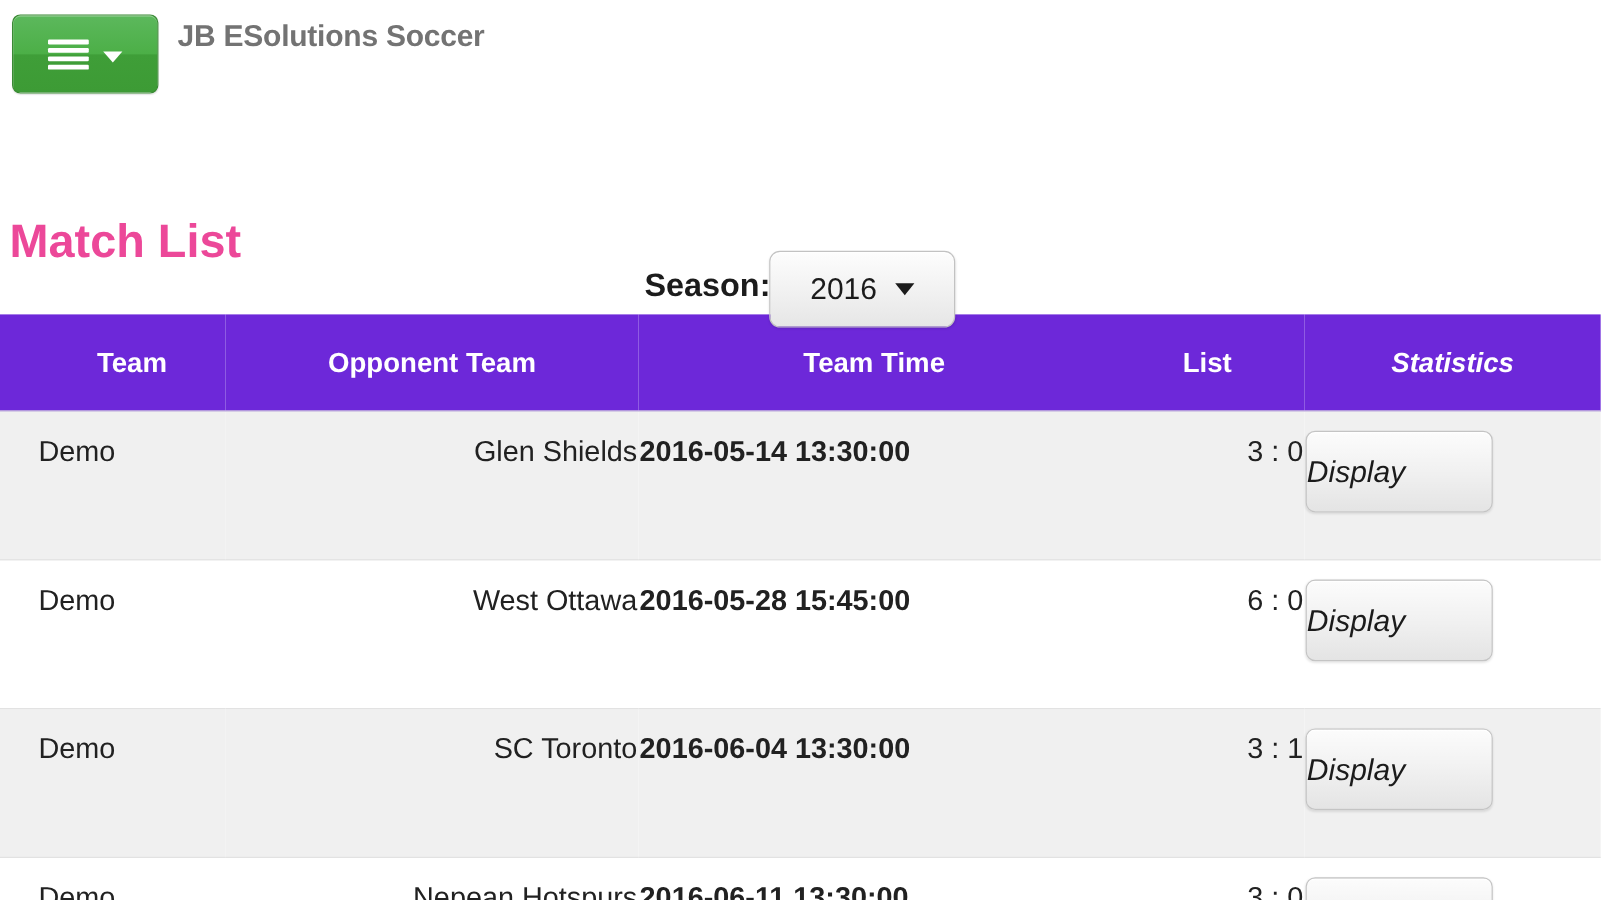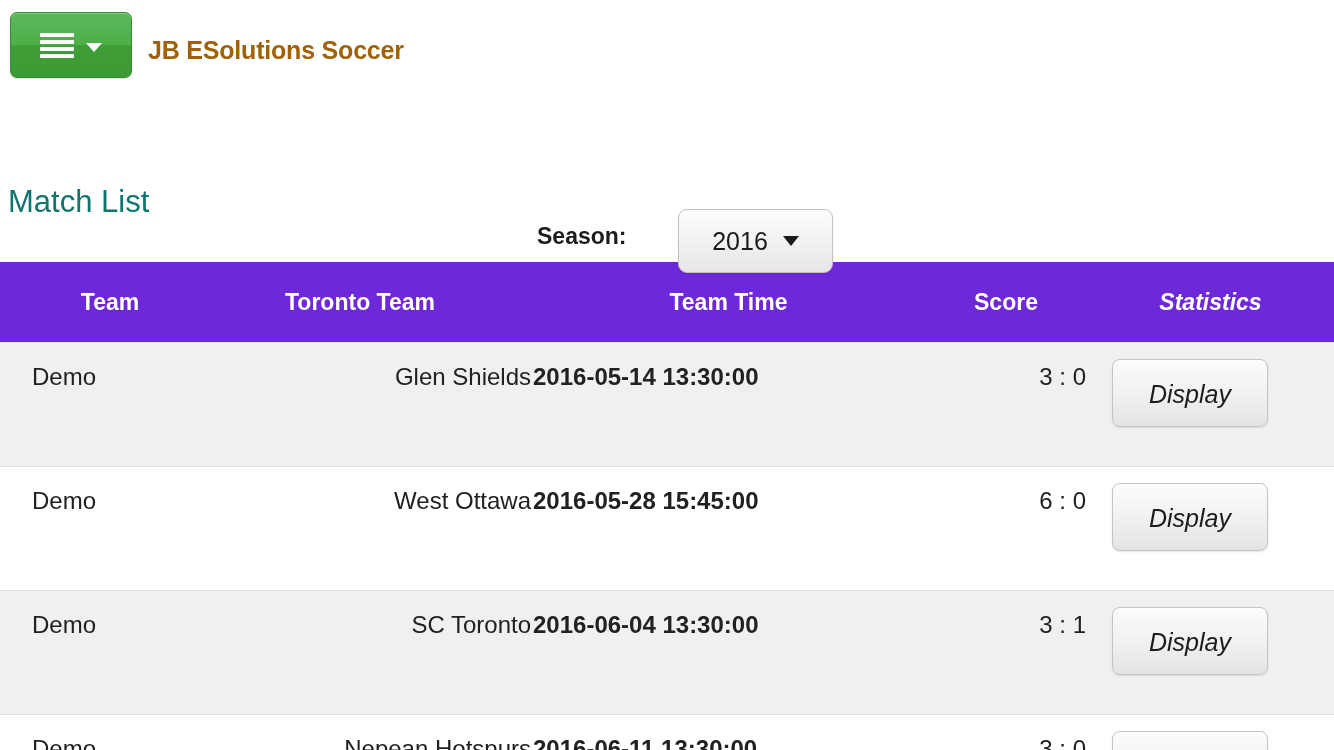--- a/index.html
+++ b/index.html
@@ -60,43 +60,42 @@
     border-right: 8px solid transparent;
     border-top: 9px solid #ffffff;
     margin-top: 4px;
   }
   .brand {
     position: absolute;
     left: 148px;
     top: 16px;
     font-size: 25px;
     font-weight: bold;
-    color: #a16207;
+    color: #737373;
     letter-spacing: -0.2px;
     white-space: nowrap;
     text-decoration: none;
-    margin-top: 20px;
   }
 
   
   .season-row {
     position: relative;
     height: 90px;
   }
   .season-label {
     position: absolute;
     left: 537px;
     top: 131px;
-    font-size: 23px;
+    font-size: 27px;
     font-weight: bold;
     color: #1c1c1c;
   }
   .season-select {
     position: absolute;
-    left: 678px;
+    left: 641px;
     top: 117px;
     width: 155px;
     height: 64px;
     border: 1px solid #c2c2c2;
     border-radius: 9px;
     background: linear-gradient(to bottom, #fdfdfd 0%, #f3f3f3 45%, #e6e6e6 100%);
     box-shadow: 0 1px 2px rgba(0,0,0,0.10), inset 0 1px 0 #ffffff;
     display: flex;
     align-items: center;
     justify-content: center;
@@ -113,24 +112,24 @@
     height: 0;
     border-left: 8px solid transparent;
     border-right: 8px solid transparent;
     border-top: 10px solid #1b1b1b;
   }
 
   
   .page-title {
     margin: 0;
     padding: 0 0 0 8px;
-    font-size: 31px;
-    font-weight: normal;
+    font-size: 39px;
+    font-weight: bold;
     line-height: 56px;
-    color: #0f766e;
+    color: #ec4899;
     position: relative;
     top: -8px;
   }
 
   
   .table-wrap {
     margin-top: 24px;
     width: 1334px;
   }
   table.match-table {
@@ -167,32 +166,31 @@
   .c-stats     { width: 247px; font-style: italic; }
 
   thead .c-team     { padding-left: 32px; }
   thead .c-opponent { padding-left: 0; }
 
   .display-button {
     display: inline-block;
     width: 156px;
     height: 68px;
     line-height: 68px;
-    text-align: center;
+    text-align: left;
     font-size: 25px;
     color: #1b1b1b;
     border: 1px solid #c4c4c4;
     border-radius: 8px;
     background: linear-gradient(to bottom, #fcfcfc 0%, #f2f2f2 45%, #e4e4e4 100%);
     box-shadow: 0 1px 2px rgba(0,0,0,0.10), inset 0 1px 0 #ffffff;
     cursor: pointer;
     box-sizing: border-box;
     position: relative;
     top: -4px;
-    margin-left: 24px;
   }
 </style>
 </head>
 <body>
 
 <div class="navbar">
 
   <div class="menu-button">
     <span class="burger">
       <i></i>
@@ -215,23 +213,23 @@
   </div>
 </div>
 
 <h1 class="page-title">Match List</h1>
 
 <div class="table-wrap">
   <table class="match-table">
     <thead>
       <tr>
         <th class="c-team">Team</th>
-        <th class="c-opponent">Toronto Team</th>
+        <th class="c-opponent">Opponent Team</th>
         <th class="c-time">Team Time</th>
-        <th class="c-score">Score</th>
+        <th class="c-score">List</th>
         <th class="c-stats">Statistics</th>
       </tr>
     </thead>
     <tbody>
 
       <tr class="row-odd">
         <td class="c-team">Demo</td>
         <td class="c-opponent">Glen Shields</td>
         <td class="c-time">2016-05-14 13:30:00</td>
         <td class="c-score">3 : 0</td>

